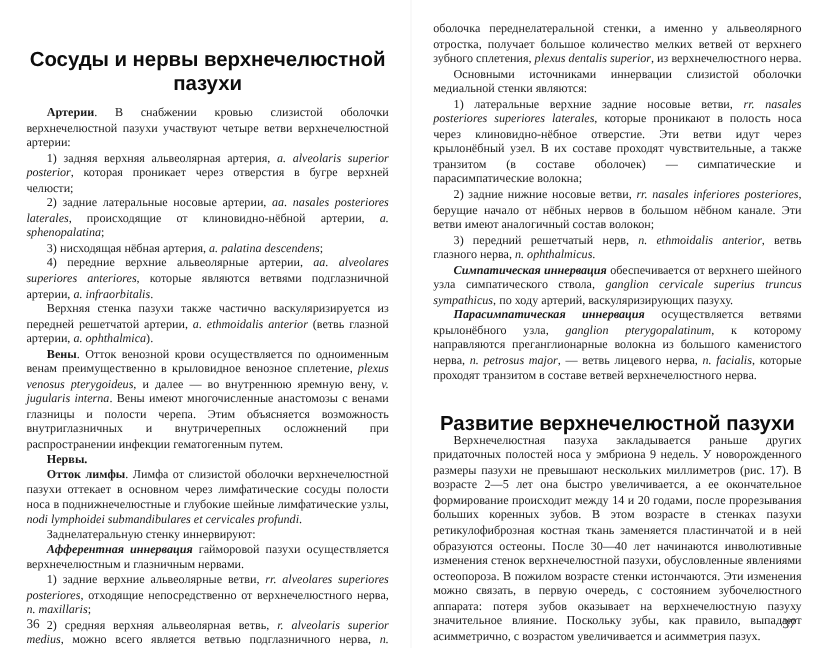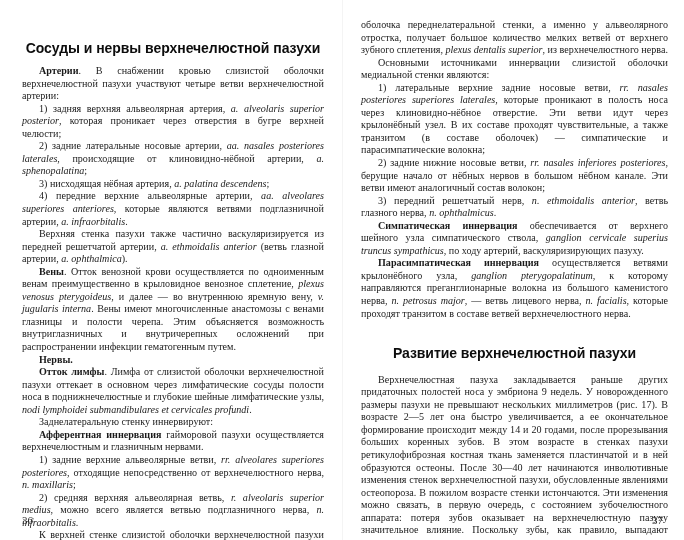--- a/index.html
+++ b/index.html
@@ -42,47 +42,48 @@
   .column-body {
     font-size: 10.1px;
     line-height: 12.55px;
     text-align: justify;
     text-justify: inter-word;
     hyphens: manual;
   }
 
   h1.section-heading {
     font-family: "Liberation Sans", "DejaVu Sans", sans-serif;
-    font-size: 14px;
+    font-size: 17px;
     font-weight: bold;
     text-align: center;
     margin: 21px 0 9px 0;
     padding: 0;
     letter-spacing: -0.05px;
     color: #0d0d0d;
   }
   h1.section-heading.heading-dev {
-    margin: 27px 0 14px 0;
+    margin: 27px 0 2px 0;
   }
 
   p {
     margin: 0;
     padding: 0;
     text-indent: 17px;
   }
   p.no-indent {
     text-indent: 0;
   }
 
   .lead {
     font-weight: bold;
     font-family: "Liberation Serif", "DejaVu Serif", serif;
   }
   .lead-italic {
     font-weight: bold;
+    font-style: italic;
   }
   i, .lat {
     font-style: italic;
   }
 
   .page-number {
     position: absolute;
     bottom: 14px;
     font-size: 11px;
     color: #2b2b2b;

